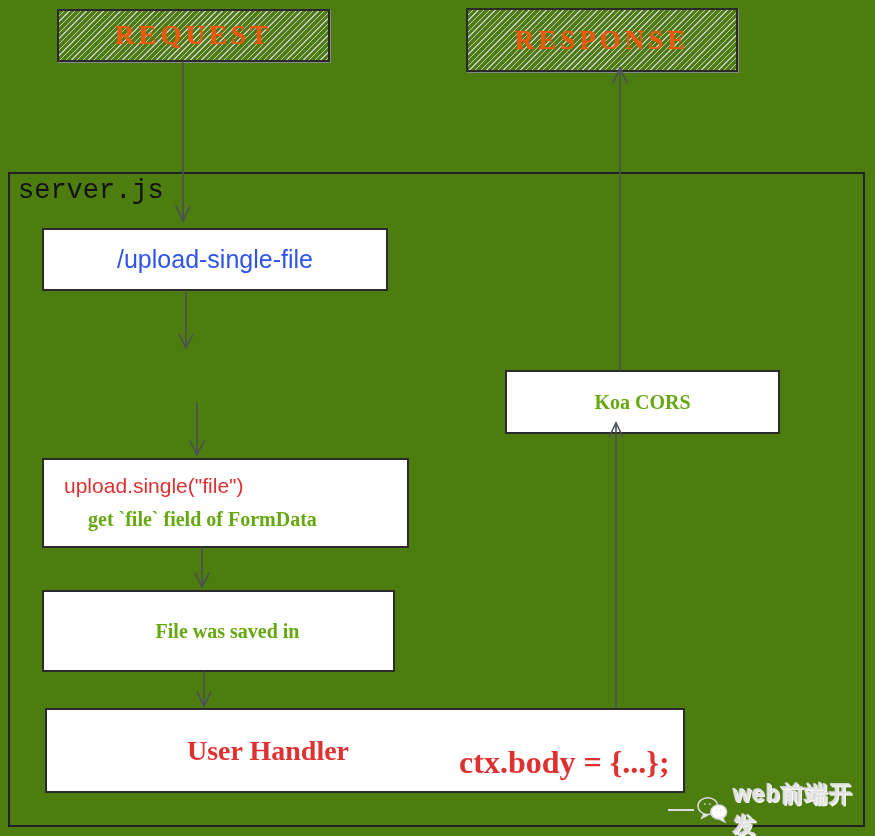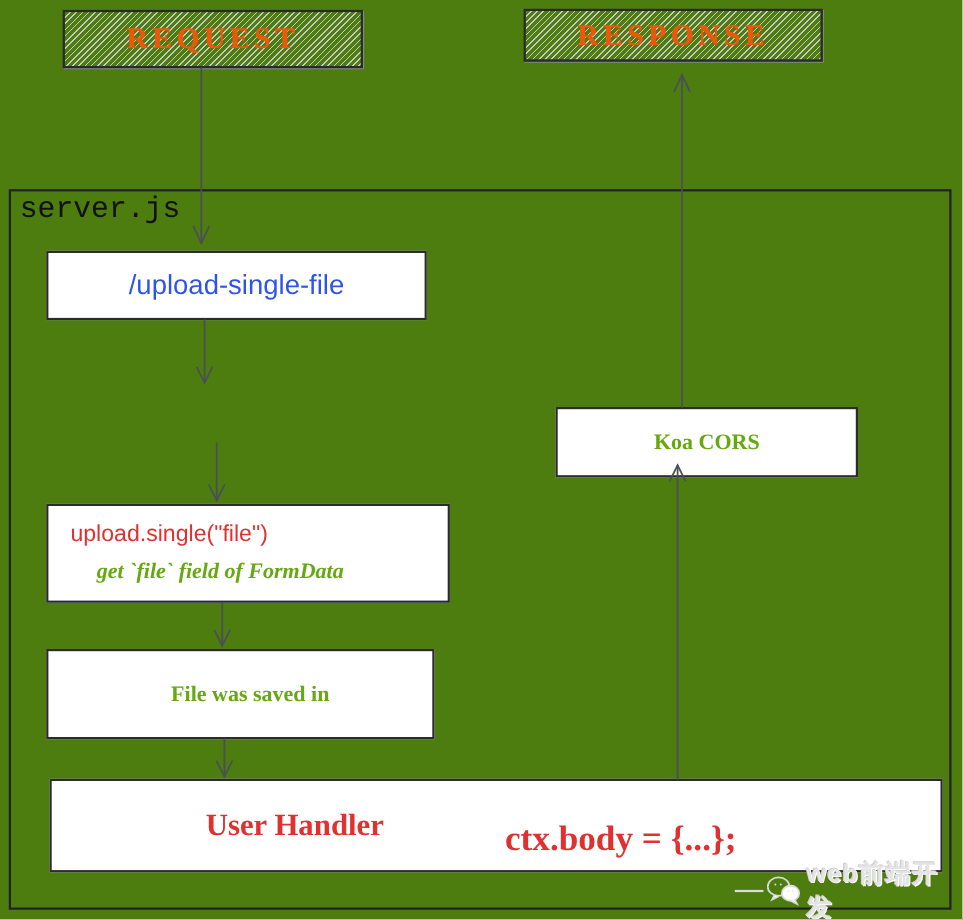--- a/index.html
+++ b/index.html
@@ -16,45 +16,45 @@
     background:
       repeating-linear-gradient(135deg, rgba(0,0,0,0) 0px, rgba(0,0,0,0) 3px, #c8c8c8 3px, #c8c8c8 4px);
     border:2.5px solid #2a2a2a;
     box-shadow:1px 1px 0 #888;
   }
   .terminal-label{
     font-family:cursive;font-weight:bold;font-size:27px;letter-spacing:4px;
     color:var(--orange);text-shadow:0 0 1px var(--orange);
   }
   #request-box{left:57px;top:9px;width:273px;height:53px;}
-  #response-box{left:476px;top:8px;width:272px;height:48px;}
+  #response-box{left:466px;top:8px;width:272px;height:64px;}
 
   #server-container{
     position:absolute;left:8px;top:172px;width:857px;height:655px;
     border:2px solid #222;box-sizing:border-box;background:transparent;
   }
   #server-label{
     position:absolute;left:18px;top:176px;font-size:27px;color:#111;
     font-family:Liberation Mono, monospace;
   }
 
   #route-box{left:42px;top:228px;width:346px;height:63px;}
   #route-box .txt{font-size:25px;color:var(--blue);}
 
   #multer-box{left:38px;top:352px;width:362px;height:51px;}
   .green-hand{color:var(--green);font-family:cursive;font-size:20px;font-weight:bold;}
 
   #single-box{left:42px;top:458px;width:367px;height:90px;display:block;padding:14px 0 0 20px;}
   #single-box .code{font-size:21px;color:var(--red);font-family:"Liberation Sans", sans-serif;}
-  #single-box .note{margin:10px 0 12px 24px;font-style:italic;}
+  #single-box .note{margin:10px 0 12px 24px;}
 
   #saved-box{left:42px;top:590px;width:353px;height:82px;justify-content:center;padding-left:18px;}
   #saved-box .code{font-size:21px;color:var(--red);margin-left:14px;font-family:"Liberation Sans", sans-serif;}
 
-  #handler-box{left:45px;top:708px;width:812px;height:85px;justify-content:flex-start;padding-left:140px;}
+  #handler-box{left:45px;top:708px;width:640px;height:85px;justify-content:flex-start;padding-left:140px;}
   #handler-box .title{color:var(--red);font-family:cursive;font-size:28px;font-weight:bold;}
   #handler-box .code{color:var(--red);font-family:cursive;font-size:32px;font-weight:bold;margin-left:110px;margin-top:23px;}
 
   #cors-box{left:505px;top:370px;width:275px;height:64px;}
 
   #flow-arrows{position:absolute;left:0;top:0;width:875px;height:836px;pointer-events:none;}
 
   #watermark{
     position:absolute;left:668px;top:779px;display:flex;align-items:center;
     color:var(--watermark);

